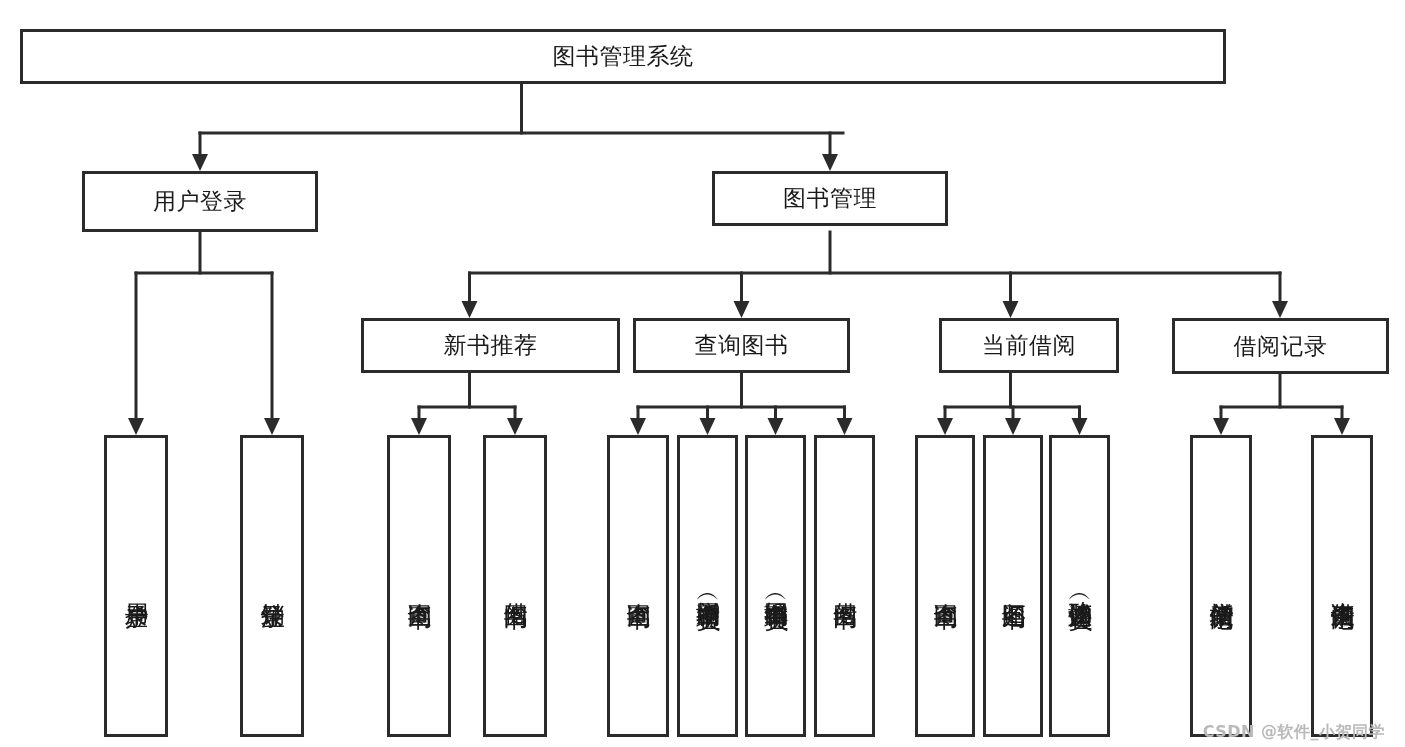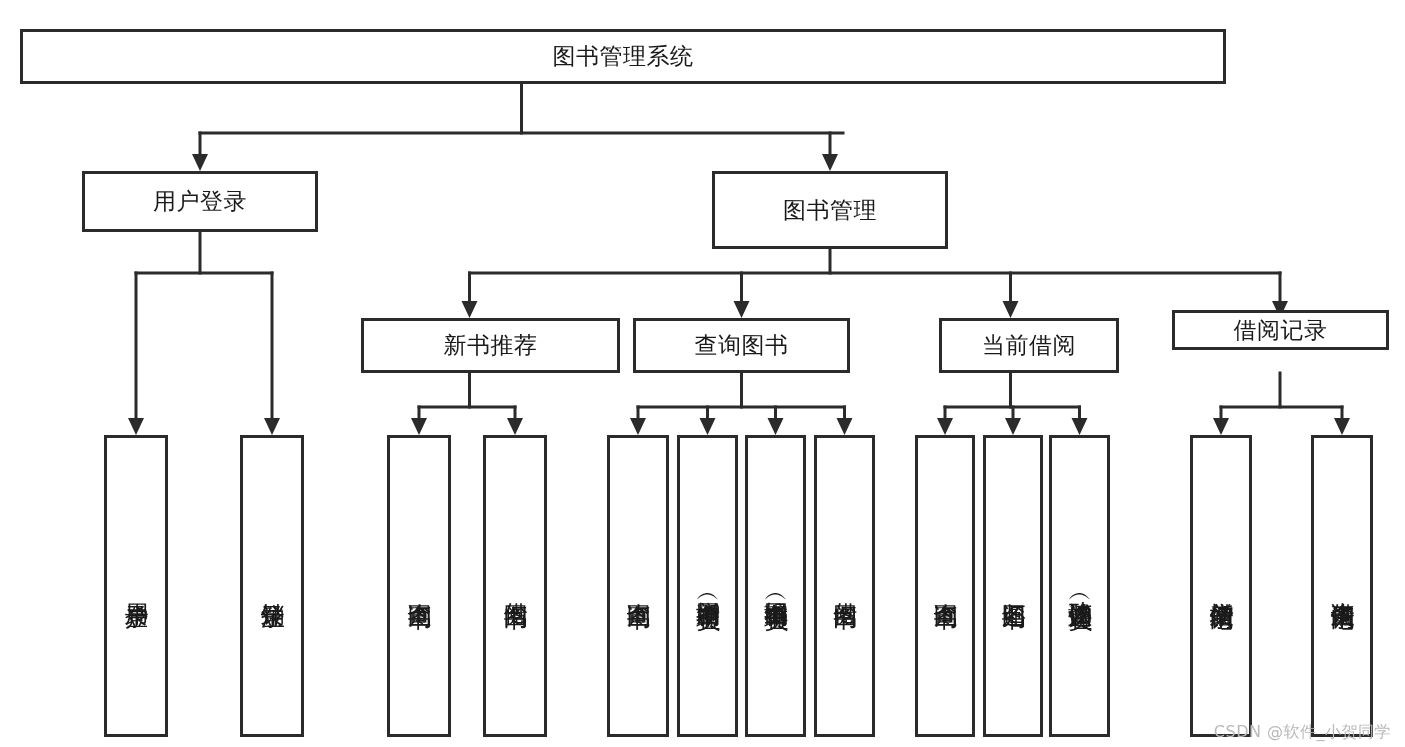--- a/index.html
+++ b/index.html
@@ -52,27 +52,28 @@
     writing-mode: vertical-rl;
     text-orientation: upright;
     font-size: 24px;
     line-height: 1.22;
     letter-spacing: 1px;
     white-space: nowrap;
     text-align: center;
   }
   #watermark {
     position: absolute;
-    right: 14px;
+    right: 20px;
     bottom: 4px;
     font-size: 16px;
     color: #b9b9b9;
     letter-spacing: 0.5px;
     white-space: nowrap;
     user-select: none;
+    font-weight: bold;
   }
 </style>
 </head>
 <body>
 
 <div id="diagram-root">
 
   <svg id="diagram-svg" width="1405" height="747">
     <g id="connector-lines">
         <path d="M 521.5 68 L 521.5 133" stroke="#2b2b2b" stroke-width="3" fill="none" stroke-linecap="square"></path>
@@ -133,35 +134,35 @@
   </svg>
 
   <div class="node-box" id="node-root" style="left: 20px; top: 13px; width: 1206px; height: 55px; margin-top: 16px;">
     <span class="node-label">图书管理系统</span>
   </div>
 
   <div id="level2-layer">
       <div class="node-box" style="left: 82px; top: 171px; width: 236px; height: 61px;">
         <span class="node-label">用户登录</span>
       </div>
-      <div class="node-box" style="left: 712px; top: 171px; width: 236px; height: 78px;">
+      <div class="node-box" style="left: 712px; top: 171px; width: 236px; height: 55px;">
         <span class="node-label">图书管理</span>
       </div>
     </div>
   <div id="level3-layer">
       <div class="node-box" style="left: 361px; top: 318px; width: 259px; height: 55px;">
         <span class="node-label">新书推荐</span>
       </div>
       <div class="node-box" style="left: 633px; top: 318px; width: 217px; height: 55px;">
         <span class="node-label">查询图书</span>
       </div>
       <div class="node-box" style="left: 914px; top: 318px; width: 180px; height: 55px; margin-left: 25px;">
         <span class="node-label">当前借阅</span>
       </div>
-      <div class="node-box" style="left: 1172px; top: 310px; width: 217px; height: 40px; align-items: center;">
+      <div class="node-box" style="left: 1172px; top: 318px; width: 217px; height: 56px; align-items: center;">
         <span class="node-label">借阅记录</span>
       </div>
     </div>
   <div id="leaf-layer">
       <div class="leaf-box" style="left: 104px; top: 435px; width: 64px; height: 302px;">
         <span class="leaf-label">用户登录</span>
       </div>
       <div class="leaf-box" style="left: 240px; top: 435px; width: 64px; height: 302px;">
         <span class="leaf-label">注销登录</span>
       </div>

